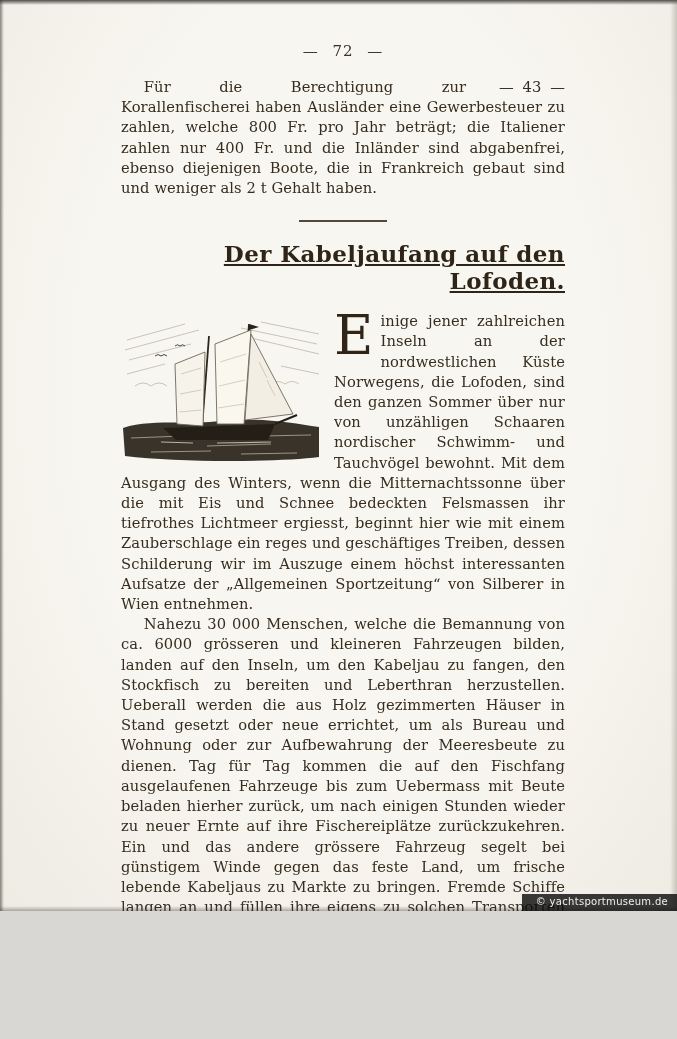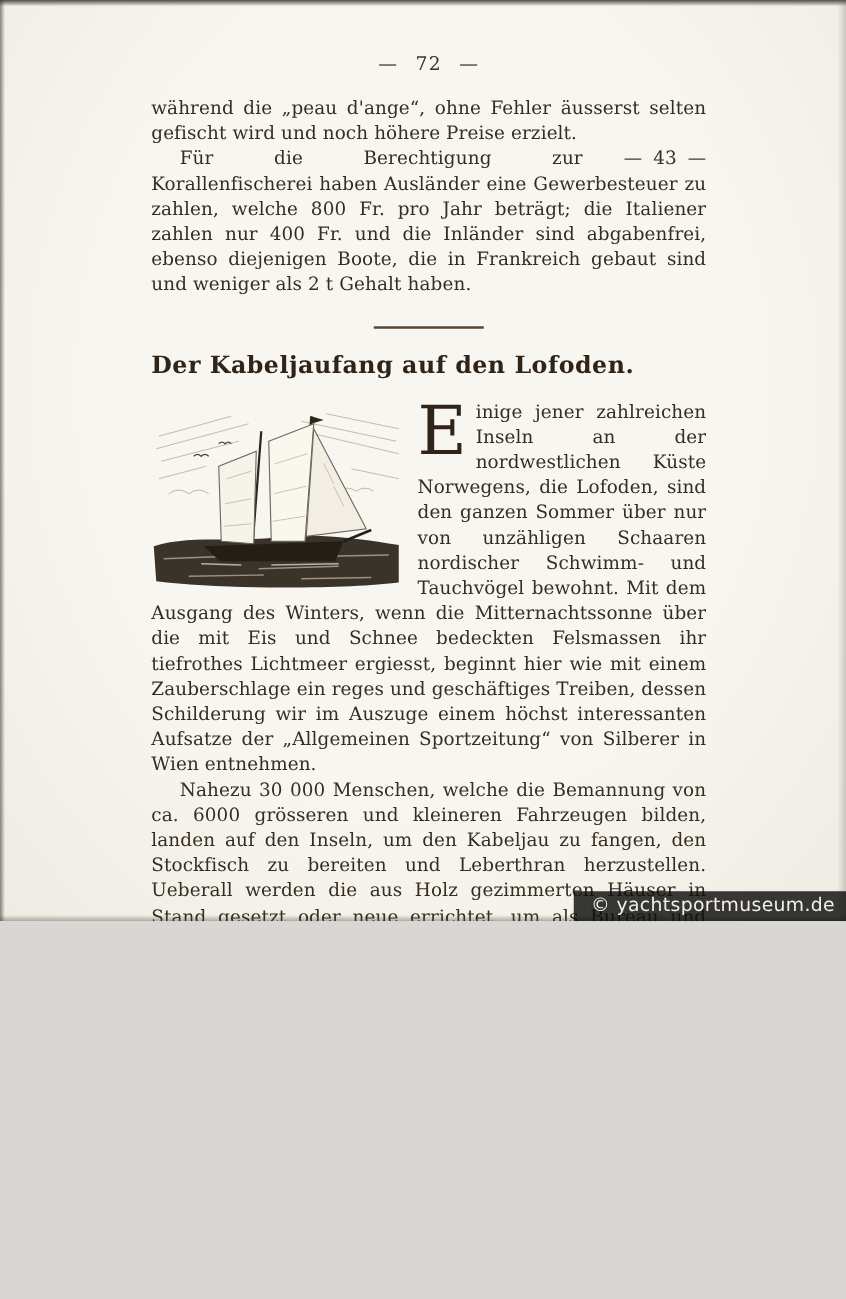--- a/index.html
+++ b/index.html
@@ -1,19 +1,19 @@
 <!DOCTYPE html>
 <html lang="de"><head>
 <meta charset="utf-8">
 <style>
   html, body { margin: 0; padding: 0; background: #d8d7d3; }
   .page {
     position: relative;
     width: 677px;
-    height: 737px;
+    height: 911px;
     margin: 0 auto;
     overflow: hidden;
     background: radial-gradient(ellipse at 50% 42%, #f8f6f0 55%, #edebe2 100%);
     color: #362c1f;
     font-family: "DejaVu Serif", "Liberation Serif", serif;
   }
   
   .edge { position: absolute; pointer-events: none; }
   .edge-top    { top: 0; left: 0; right: 0; height: 5px;
                  background: linear-gradient(180deg, rgba(52,50,45,.85), rgba(52,50,45,0)); }
@@ -47,26 +47,27 @@
 
   .pagemark { float: right; word-spacing: 4px; padding-left: 10px; }
 
   .divider {
     width: 88px;
     margin: 22px auto 0;
     border-top: 2px solid #554839;
   }
 
   h1.article-title {
-    text-align: left;
-    font-size: 19px;
+    text-align: right;
+    font-size: 23px;
     font-weight: 700;
     letter-spacing: 0.4px;
     margin: 18px 0 17px;
     color: #2f2417;
+    text-decoration: underline;
   }
 
   .illus {
     float: left;
     width: 200px;
     height: 150px;
     margin: 3px 13px 2px 0;
     display: block;
   }
   .illus svg { display: block; }
@@ -80,39 +81,38 @@
     font-weight: 400;
   }
 
   .watermark {
     position: absolute;
     right: 0;
     bottom: 0;
     background: rgba(14,14,14,0.82);
     color: #f1f0ee;
     font-family: "DejaVu Sans", "Liberation Sans", sans-serif;
-    font-size: 15px;
+    font-size: 10px;
     letter-spacing: 0.3px;
     padding: 2px 9px 4px 14px;
   }
 </style>
 </head>
 <body>
 
 <div class="page">
   <div class="edge edge-top"></div>
   <div class="edge edge-left"></div>
   <div class="edge edge-right"></div>
   <div class="edge edge-bottom"></div>
 
   <div class="content">
 
     <div class="page-number">— 72 —</div>
 
-    <p class="noindent">während die „peau d'ange“, ohne Fehler äusserst selten gefischt wird und noch höhere Preise erzielt.</p>
 
     <p class="indent"><span class="pagemark">— 43 —</span><span>Für die Berechtigung zur Korallenfischerei haben Ausländer eine Gewerbesteuer zu zahlen, welche 800 Fr. pro Jahr beträgt; die Italiener zahlen nur 400 Fr. und die Inländer sind abgabenfrei, ebenso diejenigen Boote, die in Frankreich gebaut sind und weniger als 2 t Gehalt haben.</span></p>
 
     <div class="divider"></div>
 
     <h1 class="article-title">Der Kabeljaufang auf den Lofoden.</h1>
 
     <p class="noindent">
       <span class="illus">
         <svg width="200" height="150" viewBox="0 0 200 150" xmlns="http://www.w3.org/2000/svg">

